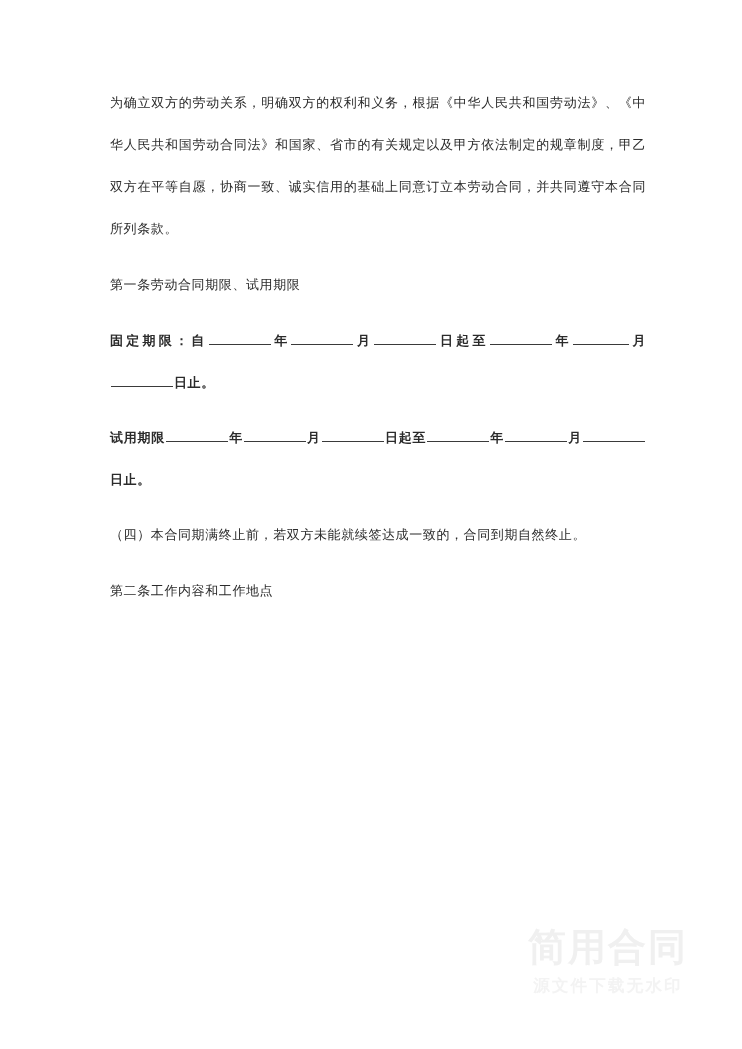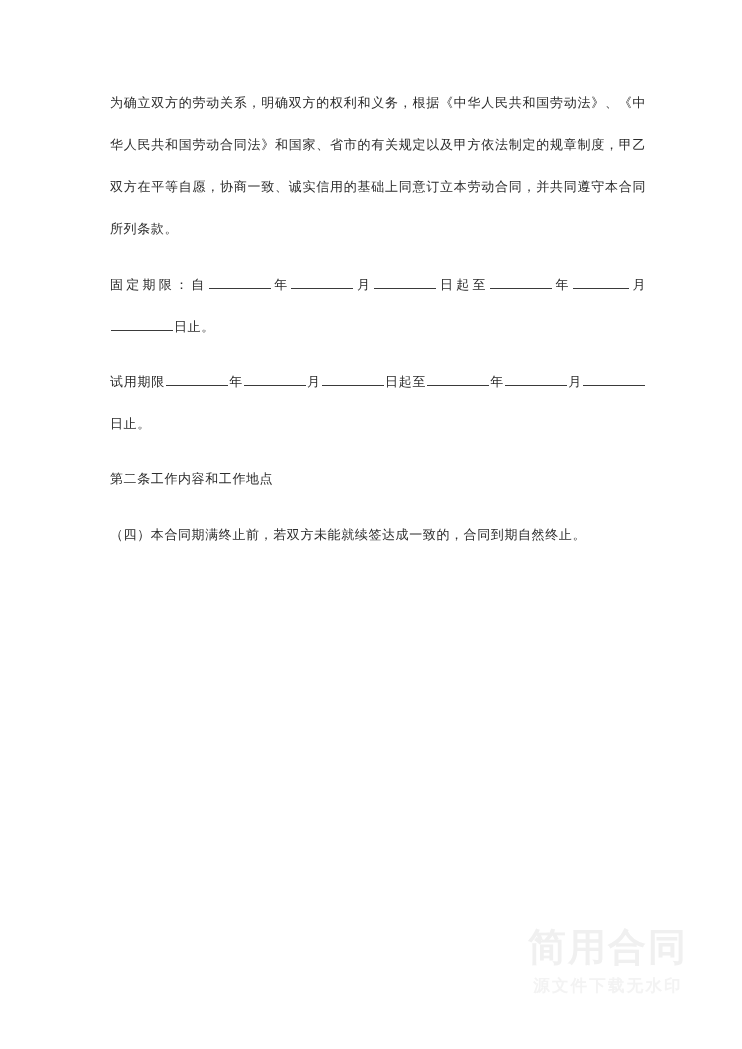--- a/index.html
+++ b/index.html
@@ -31,20 +31,21 @@
     color: #2b2b2b;
     margin: 0 0 14px 0;
     text-align: justify;
     text-justify: inter-ideograph;
     letter-spacing: 0.6px;
     white-space: normal;
     word-break: break-all;
   }
   .para.tight {
     margin-bottom: 13px;
+    font-weight: bold;
   }
   .blank-line {
     display: inline-block;
     border-bottom: 1px solid #3a3a3a;
     vertical-align: baseline;
     height: 1.05em;
     margin: 0 1px;
   }
   .bl-md  { width: 56px; }
   .bl-lg  { width: 62px; }
@@ -79,31 +80,32 @@
 </style>
 </head>
 <body>
 
 <div class="page">
 
   <div class="doc-body">
 
     <p class="para">为确立双方的劳动关系，明确双方的权利和义务，根据《中华人民共和国劳动法》、《中华人民共和国劳动合同法》和国家、省市的有关规定以及甲方依法制定的规章制度，甲乙双方在平等自愿，协商一致、诚实信用的基础上同意订立本劳动合同，并共同遵守本合同所列条款。</p>
 
+    <p class="para">第一条劳动合同期限、试用期限</p>
 
 
     <p class="para tight"><span>固定期限：自</span><span class="blank-line bl-lg"></span><span>年</span><span class="blank-line bl-lg"></span><span>月</span><span class="blank-line bl-lg"></span><span>日起至</span><span class="blank-line bl-lg"></span><span>年</span><span class="blank-line bl-md"></span><span>月</span><span class="blank-line bl-lg"></span><span>日止。</span></p>
 
 
     <p class="para tight"><span>试用期限</span><span class="blank-line bl-lg"></span><span>年</span><span class="blank-line bl-lg"></span><span>月</span><span class="blank-line bl-lg"></span><span>日起至</span><span class="blank-line bl-lg"></span><span>年</span><span class="blank-line bl-lg"></span><span>月</span><span class="blank-line bl-lg"></span><span>日止。</span></p>
 
 
+    <p class="para">（四）本合同期满终止前，若双方未能就续签达成一致的，合同到期自然终止。</p>
+
     <p class="para">第二条工作内容和工作地点</p>
-
-    <p class="para">（四）本合同期满终止前，若双方未能就续签达成一致的，合同到期自然终止。</p>
 
 
   </div>
 
   <div class="watermark">
     <div class="wm-title">简用合同</div>
     <div class="wm-sub">源文件下载无水印</div>
   </div>
 
 </div>

